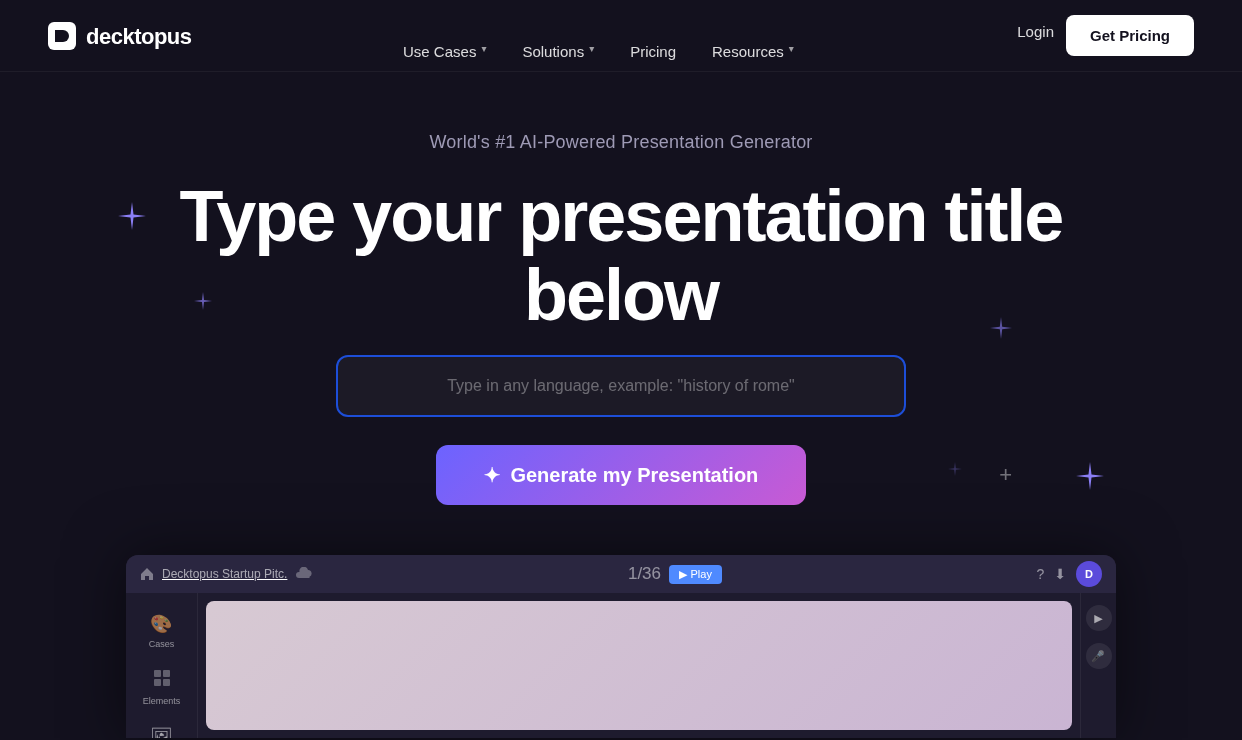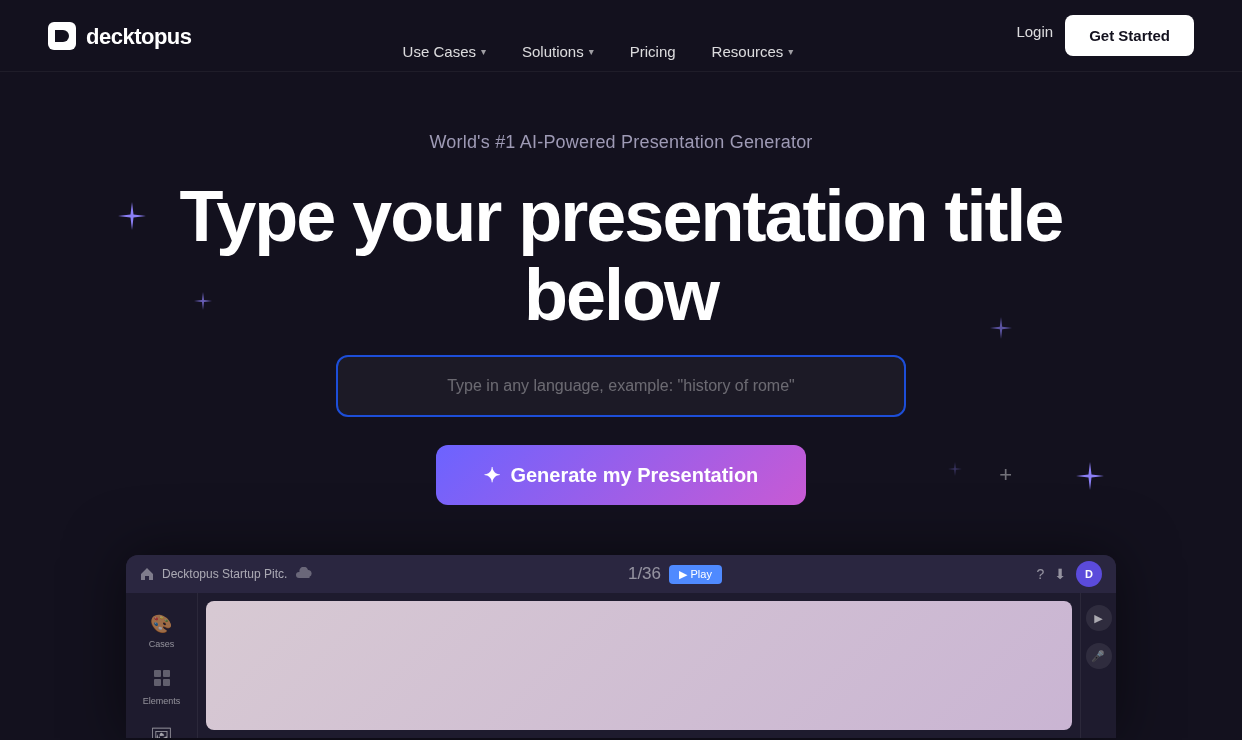--- a/index.html
+++ b/index.html
@@ -51,21 +51,20 @@
     }
 
     .nav-links {
       display: flex;
       align-items: center;
       gap: 8px;
     }
 
     .nav-link {
       display: flex;
-      align-items: center;
       gap: 5px;
       padding: 8px 14px;
       color: rgba(255,255,255,0.85);
       font-size: 15px;
       font-weight: 500;
       cursor: pointer;
       border-radius: 6px;
       transition: background 0.2s;
       white-space: nowrap;
       margin-top: 32px;
@@ -257,20 +256,21 @@
       display: flex;
       align-items: center;
       justify-content: space-between;
       width: 100%;
     }
 
     .bar-left {
       display: flex;
       align-items: flex-start;
       gap: 8px;
+      text-decoration: underline;
     }
 
     .bar-title {
       font-size: 12px;
       color: rgba(255,255,255,0.6);
     }
 
     .bar-center {
       display: flex;
       align-items: center;
@@ -414,21 +414,21 @@
       <span>Pricing</span>
     </div>
     <div class="nav-link">
       <span>Resources</span>
       <span class="chevron-icon">▾</span>
     </div>
   </div>
 
   <div class="nav-actions">
     <span class="login-btn">Login</span>
-    <button class="get-started-btn">Get Started</button>
+    <button class="get-started-btn">Get Pricing</button>
   </div>
 </nav>
 
 <section class="hero">
 
   <svg class="star star-1" viewBox="0 0 28 28" fill="none">
     <path d="M14 0 L15.5 12.5 L28 14 L15.5 15.5 L14 28 L12.5 15.5 L0 14 L12.5 12.5 Z" fill="#8b7ff5"></path>
   </svg>
   <svg class="star star-2" viewBox="0 0 18 18" fill="none">
     <path d="M9 0 L10 8 L18 9 L10 10 L9 18 L8 10 L0 9 L8 8 Z" fill="#8b7ff5" opacity="0.7"></path>

